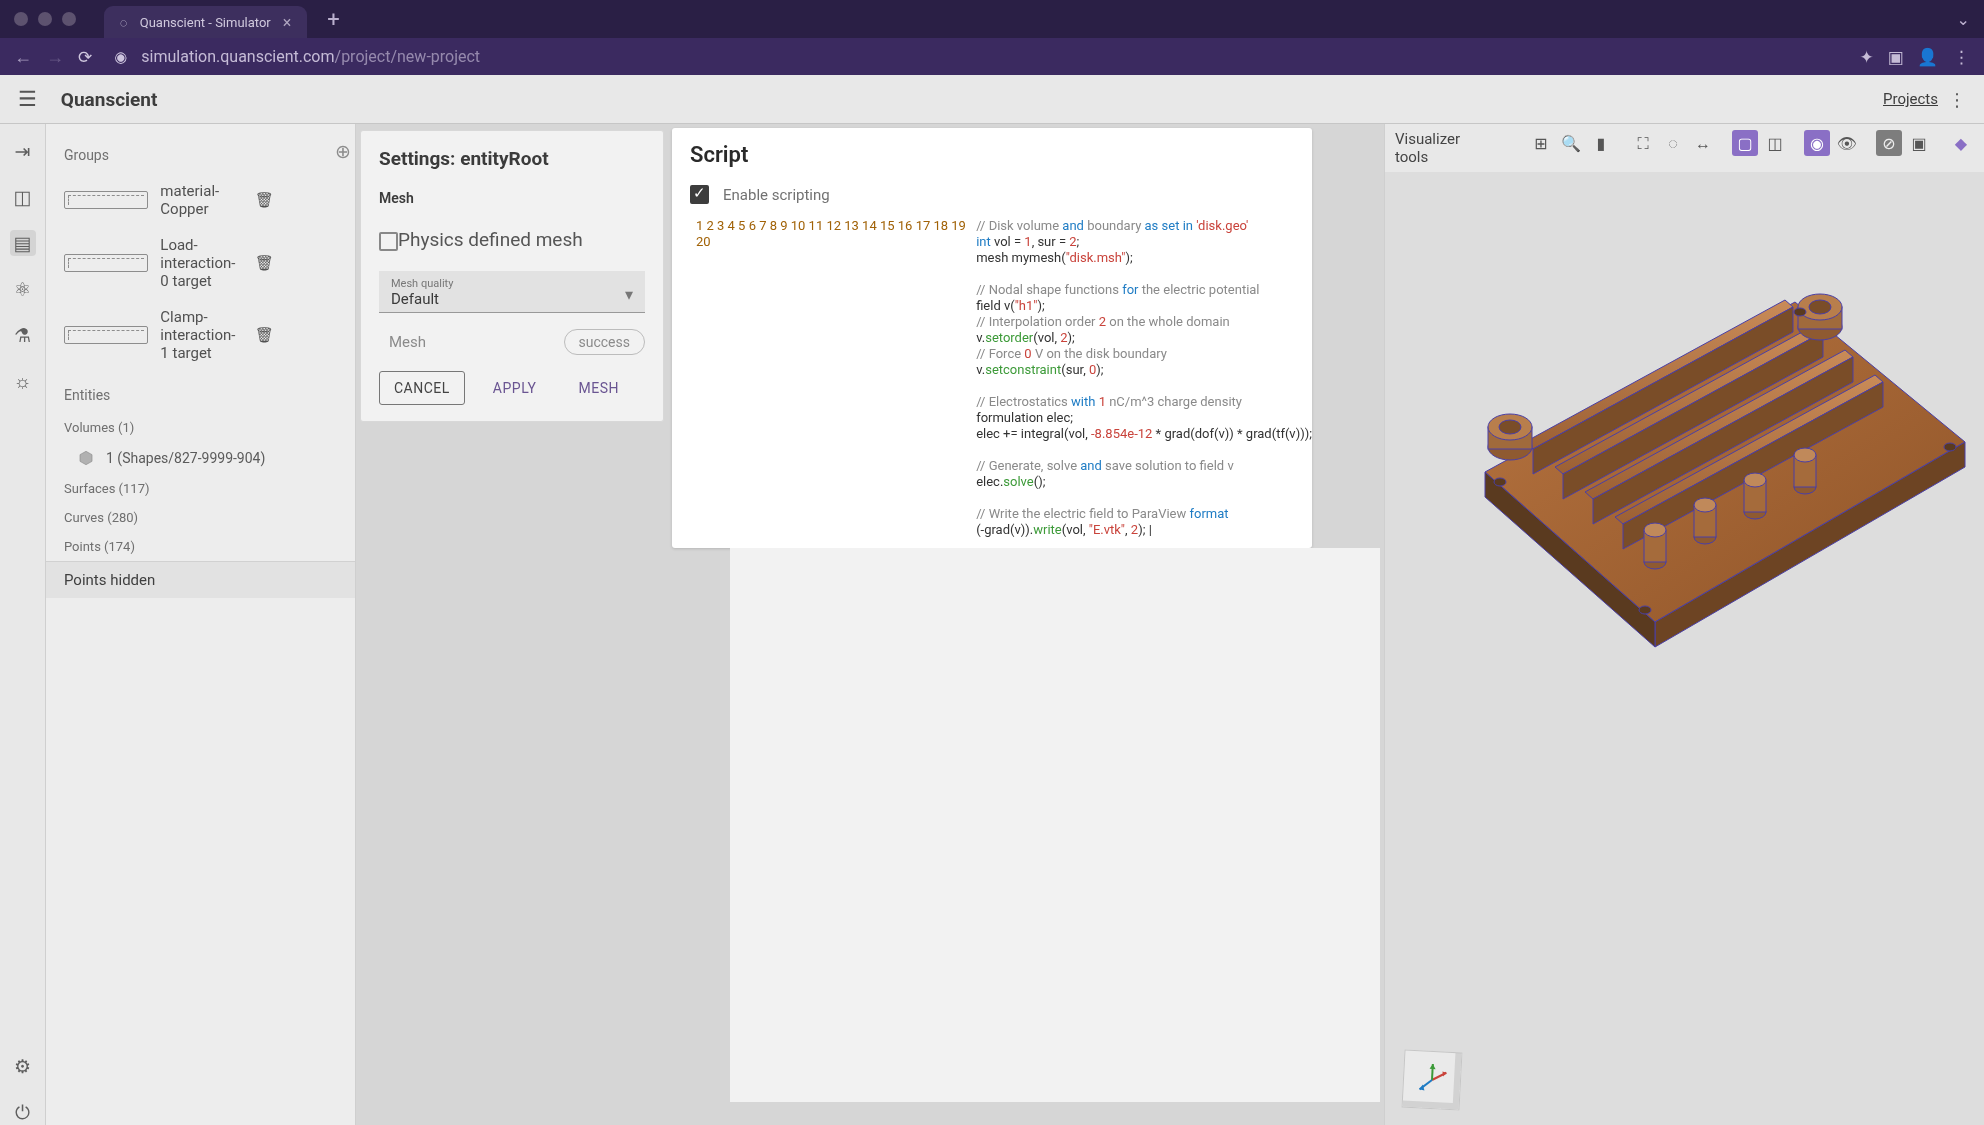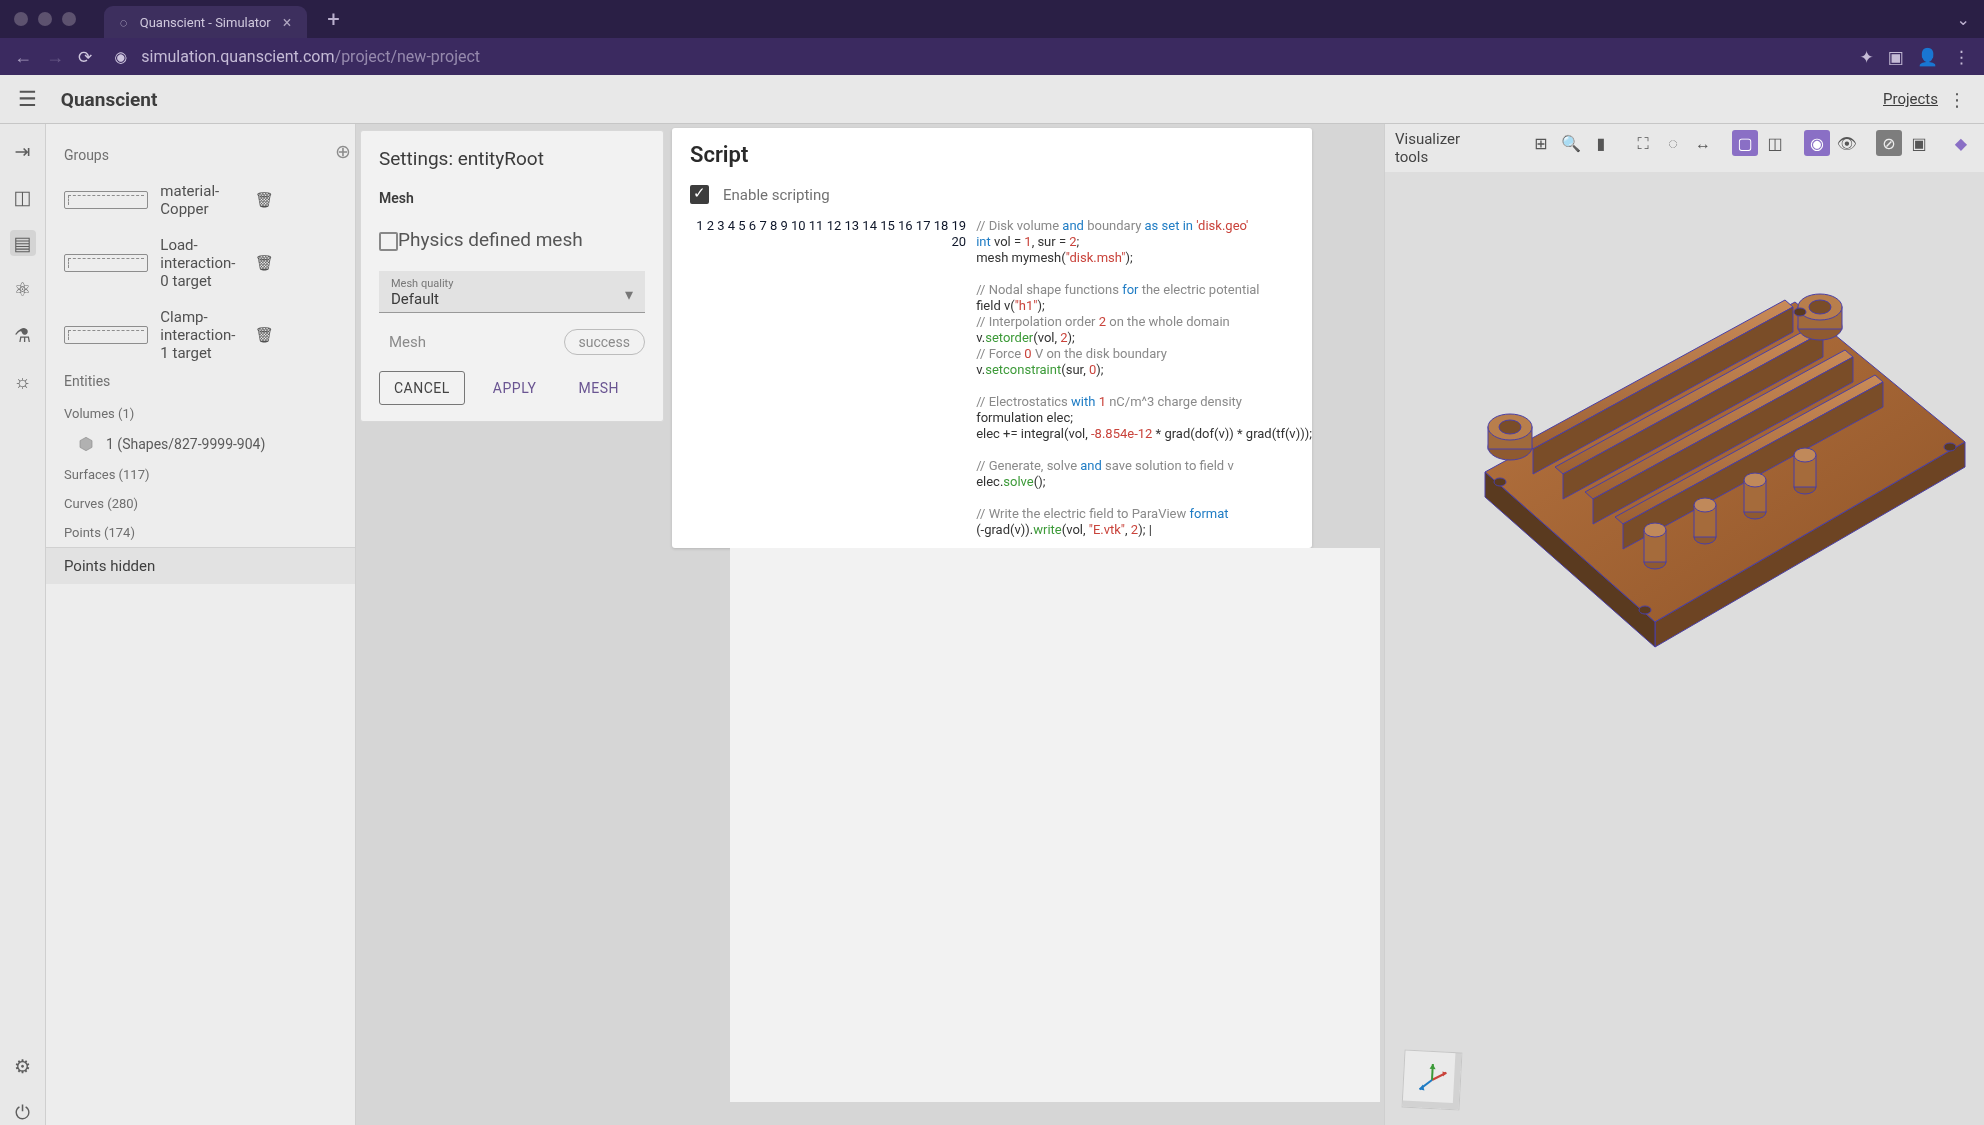--- a/index.html
+++ b/index.html
@@ -35,21 +35,21 @@
 .group-item{display:flex;align-items:center;padding:9px 18px;gap:12px;cursor:pointer}
 .g-ic{width:18px;height:18px;border:1.5px solid #8d8d8d;border-radius:2px;position:relative}
 .g-ic::after{content:'';position:absolute;inset:3px;border-left:1.5px dashed #8d8d8d;border-top:1.5px dashed #8d8d8d}
 .group-item span{color:#515151;font-size:15px;flex:1}
 .trash{color:#a6a6a6;font-size:15px;cursor:pointer}
 .tree-row{display:flex;align-items:center;padding:8px 18px;gap:12px;color:#5b5b5b;font-size:14px;cursor:pointer}
 .cube-ic{width:16px;height:16px;display:inline-block}
 .sub-info{padding:7px 18px;color:#6f6f6f;font-size:13px}
 .points-hidden{padding:9px 18px;color:#3f3f3f;font-size:15px;background:#e2e2e2;border-top:1px solid #d1d1d1}
 .settings-panel{width:304px;background:#f2f2f2;padding:16px 18px;position:relative;border:1px solid #d8d8d8;border-radius:3px;margin:6px 4px;height:fit-content}
-.settings-title{font-size:19px;color:#3b3b3b;font-weight:400;margin-bottom:20px}
+.settings-title{font-size:19px;color:#3b3b3b;font-weight:700;margin-bottom:20px}
 .sett-label{font-size:14px;color:#3b3b3b;font-weight:600;margin-bottom:14px}
 .chk-row{display:flex;align-items:flex-end;padding:8px 0;color:#555;font-size:19px;cursor:pointer}
 .chkbox{width:19px;height:19px;border:2px solid #888;border-radius:2px}
 .chkbox.checked{background:#3d3d3d;border-color:#3d3d3d;position:relative}
 .chkbox.checked::after{content:'✓';color:#fff;position:absolute;left:1px;top:-3px;font-size:15px}
 .dropdown{background:#e2e2e2;border-bottom:1px solid #999;padding:6px 12px 4px;margin:12px 0;cursor:pointer;position:relative}
 .dd-label{font-size:11px;color:#777}
 .dd-val{font-size:15px;color:#3a3a3a}
 .dd-arrow{position:absolute;right:12px;top:14px;color:#777}
 .mesh-row{display:flex;align-items:center;margin:16px 0}
@@ -57,21 +57,21 @@
 .pill{margin-left:auto;border:1px solid #bcbcbc;border-radius:16px;padding:4px 14px;color:#8b8b8b;font-size:14px}
 .btn-row{display:flex;gap:14px;margin-top:16px}
 .btn{padding:8px 14px;font-size:14px;letter-spacing:.5px;cursor:pointer;background:none;border:none}
 .btn.outline{border:1px solid #777;color:#444;border-radius:3px}
 .btn.text{color:#6a5592}
 .script-panel{flex:1;background:#d6d6d6;position:relative;padding:4px}
 .script-card{background:#fff;border-radius:3px;box-shadow:0 1px 3px rgba(0,0,0,.15);max-width:640px}
 .script-title{font-size:22px;font-weight:600;padding:14px 18px 8px;color:#2a2a2a}
 .script-chk{display:flex;align-items:center;gap:14px;padding:10px 18px 14px;color:#727272;font-size:15px}
 .code-area{display:flex;font-family:'Courier New',monospace;font-size:13px;line-height:16px;padding-bottom:10px}
-.gutter{text-align:right;color:#0f172a;padding:0 10px 0 24px;user-select:none}
+.gutter{text-align:left;color:#a16207;padding:0 10px 0 24px;user-select:none}
 .code{white-space:pre;color:#333}
 .kw{color:#1f7cc4}
 .com{color:#8a8a8a}
 .num{color:#c9433b}
 .str{color:#c9433b}
 .fn{color:#3c9a38}
 .code-extend{background:#f2f2f2;height:554px;margin-left:58px;border-left:0}
 .viz-panel{width:600px;background:#ddd;position:relative;border-left:1px solid #cfcfcf}
 .viz-top{background:#e8e8e8;display:flex;align-items:flex-start;padding:6px 10px;gap:8px}
 .viz-label{font-size:15px;color:#444;line-height:18px;width:75px}
@@ -151,21 +151,21 @@
     <div class="group-item">
       <span class="g-ic"></span>
       <span>Load-interaction-0 target</span>
       <span class="trash">🗑</span>
     </div>
     <div class="group-item">
       <span class="g-ic"></span>
       <span>Clamp-interaction-1 target</span>
       <span class="trash">🗑</span>
     </div>
-    <div class="section-head" style="">
+    <div class="section-head" style="margin-top:14px">
         <span>Entities</span>
       </div>
     <div class="sub-info">Volumes (1)</div>
     <div class="tree-row" style="padding-left:32px">
       <svg class="cube-ic" viewBox="0 0 24 24" fill="#b1b1b1" stroke="#8d8d8d" stroke-width="1">
           <path d="M12 2l9 5v10l-9 5-9-5V7z"></path>
         </svg>
       <span>1 (Shapes/827-9999-904)</span>
     </div>
     <div class="sub-info">Surfaces (117)</div>

